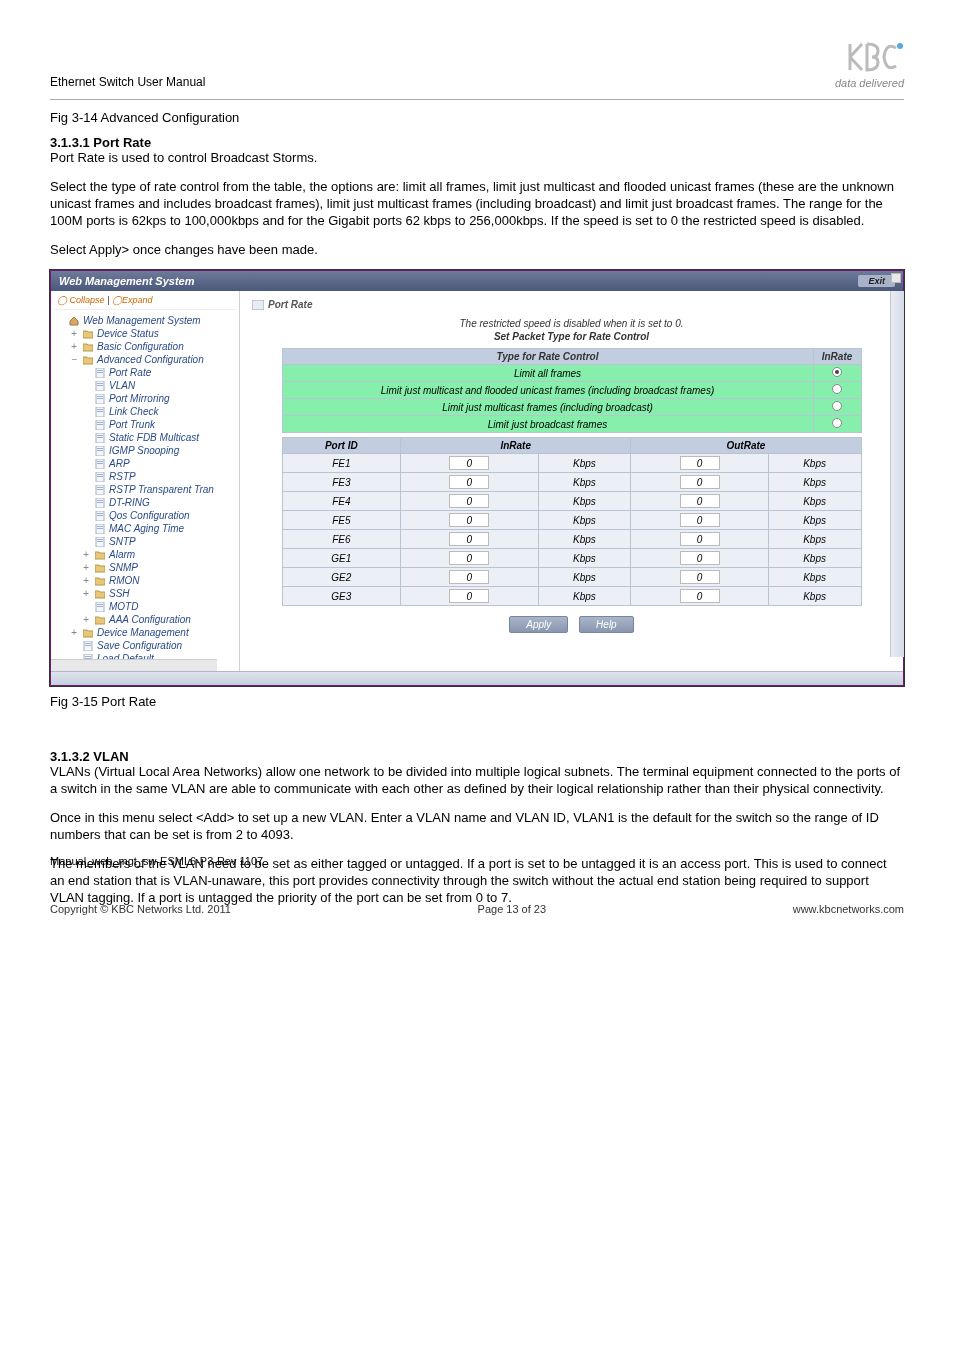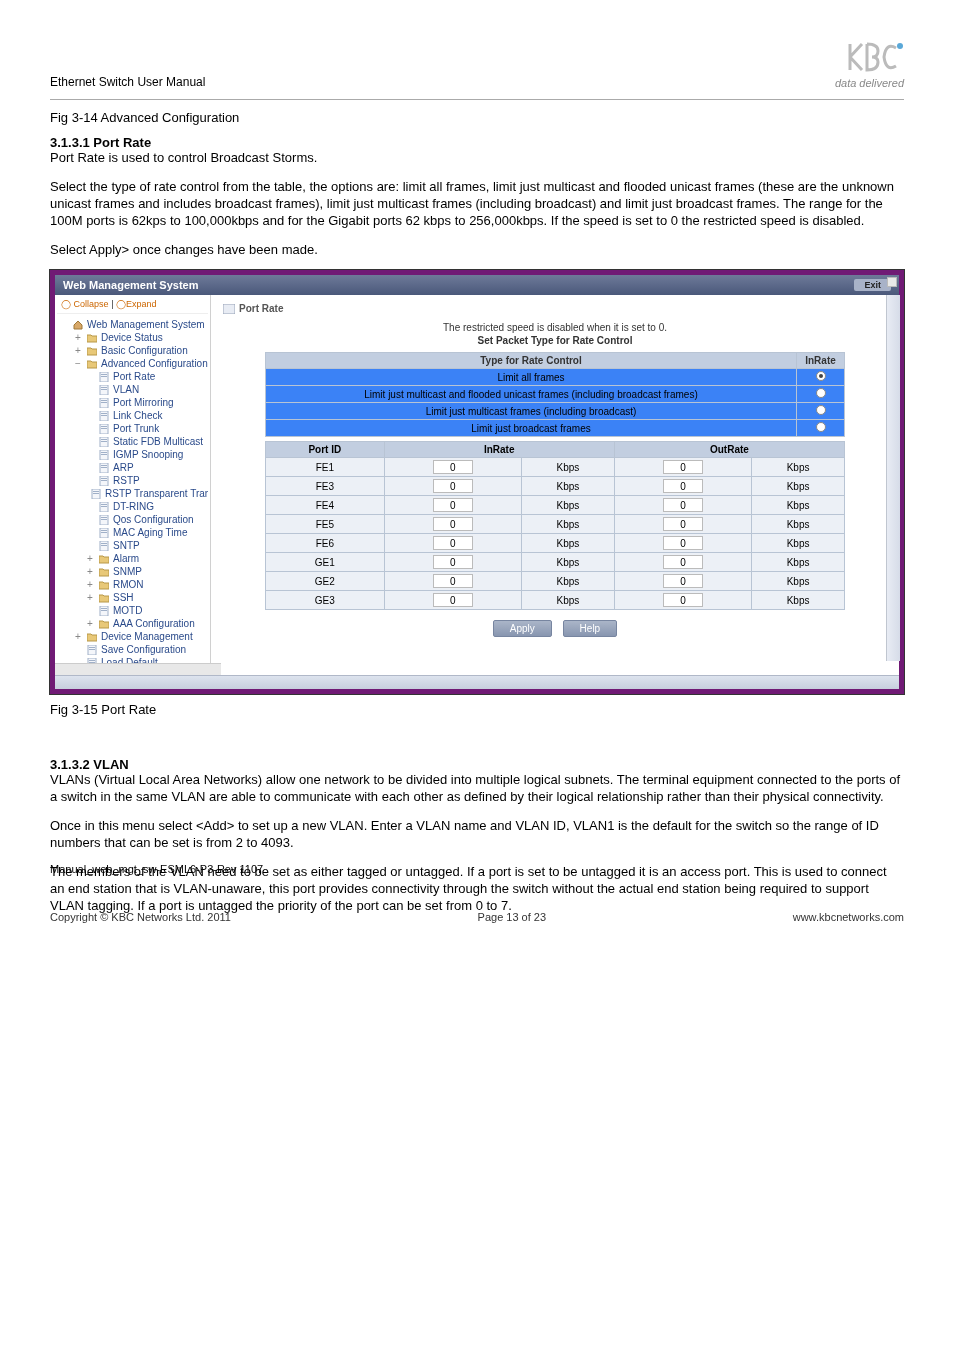--- a/index.html
+++ b/index.html
@@ -7,41 +7,41 @@
   .page { padding: 40px 50px 20px 50px; position: relative; }
   .header { display: flex; justify-content: space-between; align-items: flex-end; border-bottom: 1px solid #aaa; padding-bottom: 10px; margin-bottom: 10px; }
   .header-title { font-size: 12px; }
   .logo { text-align: right; }
   .logo-icon { width: 56px; height: 34px; }
   .logo-text { font-style: italic; font-size: 11px; color: #888; }
   .body-text { font-size: 13px; line-height: 1.3; margin-bottom: 12px; }
   .fig-label { font-size: 13px; margin-top: 8px; margin-bottom: 10px; }
   .section-head { font-weight: bold; font-size: 13px; margin-top: 6px; }
   
-  .app { border: 5px solid #701a75; background: #fff; margin: 8px 0 4px 0; font-family: Tahoma, Arial, sans-serif; font-size: 10px; position: relative; box-shadow: 0 0 0 1px #333; }
+  .app { border: 1px solid #701a75; background: #fff; margin: 8px 0 4px 0; font-family: Tahoma, Arial, sans-serif; font-size: 10px; position: relative; box-shadow: 0 0 0 1px #333; font-style: italic; }
   .app-titlebar { background: linear-gradient(#6e7a99, #4a587a); color: #fff; padding: 4px 8px; font-size: 11px; font-weight: bold; display: flex; justify-content: space-between; align-items: center; }
   .app-exit { background: #a8b2c8; color: #222; font-weight: bold; padding: 1px 10px; border-radius: 2px; font-size: 9px; }
   .app-main { display: flex; min-height: 380px; background: #fff; }
-  .tree-pane { width: 156px; border-right: 1px solid #d0d0d0; padding: 4px 2px; font-size: 10px; color: #2a4a8a; }
+  .tree-pane { width: 189px; border-right: 1px solid #d0d0d0; padding: 4px 2px; font-size: 10px; color: #2a4a8a; }
   .tree-controls { color: #333; font-size: 9px; padding: 0 4px 4px 4px; border-bottom: 1px solid #eee; margin-bottom: 4px; }
   .tree-controls .collapse-l { color: #cc6600; }
   .tree-controls .expand-l { color: #cc6600; }
   .tree-item { padding: 1px 0 1px 4px; display: flex; align-items: center; gap: 4px; white-space: nowrap; overflow: hidden; cursor: pointer; }
   .tree-item.child { padding-left: 18px; }
   .tree-item.sub { padding-left: 30px; }
   .tree-icon { width: 10px; height: 10px; flex-shrink: 0; }
   .tree-label { color: #2a4a8a; }
   .content-pane { flex: 1; padding: 6px 10px; position: relative; }
   .crumb { font-size: 10px; color: #555; padding: 2px 0 8px 2px; display: flex; align-items: center; gap: 4px; }
   .crumb-icon { width: 12px; height: 10px; }
   .center-tables { width: 580px; margin: 0 auto; }
   .restrict { text-align: center; font-size: 10px; color: #333; margin-bottom: 2px; }
   .restrict-sub { text-align: center; font-size: 10px; font-weight: bold; color: #333; margin-bottom: 6px; }
   table.rate { border-collapse: collapse; width: 100%; font-size: 10px; margin-bottom: 4px; }
-  table.rate th, table.rate td { border: 1px solid #b8c4d4; padding: 2px 6px; text-align: center; background: #3b82f6; }
+  table.rate th, table.rate td { border: 1px solid #b8c4d4; padding: 2px 6px; text-align: center; background: #86efac; }
   table.rate th { background: #d2dae6; font-weight: normal; color: #333; }
   table.rate .hdr-dark { background: #c2cee0; font-weight: bold; }
   .radio-cell { width: 48px; }
   .radio { width: 10px; height: 10px; border-radius: 50%; border: 1px solid #888; display: inline-block; background: #fff; }
   .radio.sel::after { content:''; display:block; width:4px; height:4px; background:#444; border-radius:50%; margin:2px auto; }
   table.ports { border-collapse: collapse; width: 100%; font-size: 10px; }
   table.ports th, table.ports td { border: 1px solid #b8c4d4; padding: 2px 6px; text-align: center; background: #ecf0f6; }
   table.ports th { background: #c2cee0; font-weight: bold; }
   .ibox { width: 40px; height: 14px; background: #fff; border: 1px solid #bbb; display: inline-block; text-align: center; font-size: 10px; line-height: 13px; }
   .btn-row { text-align: center; margin-top: 10px; }

